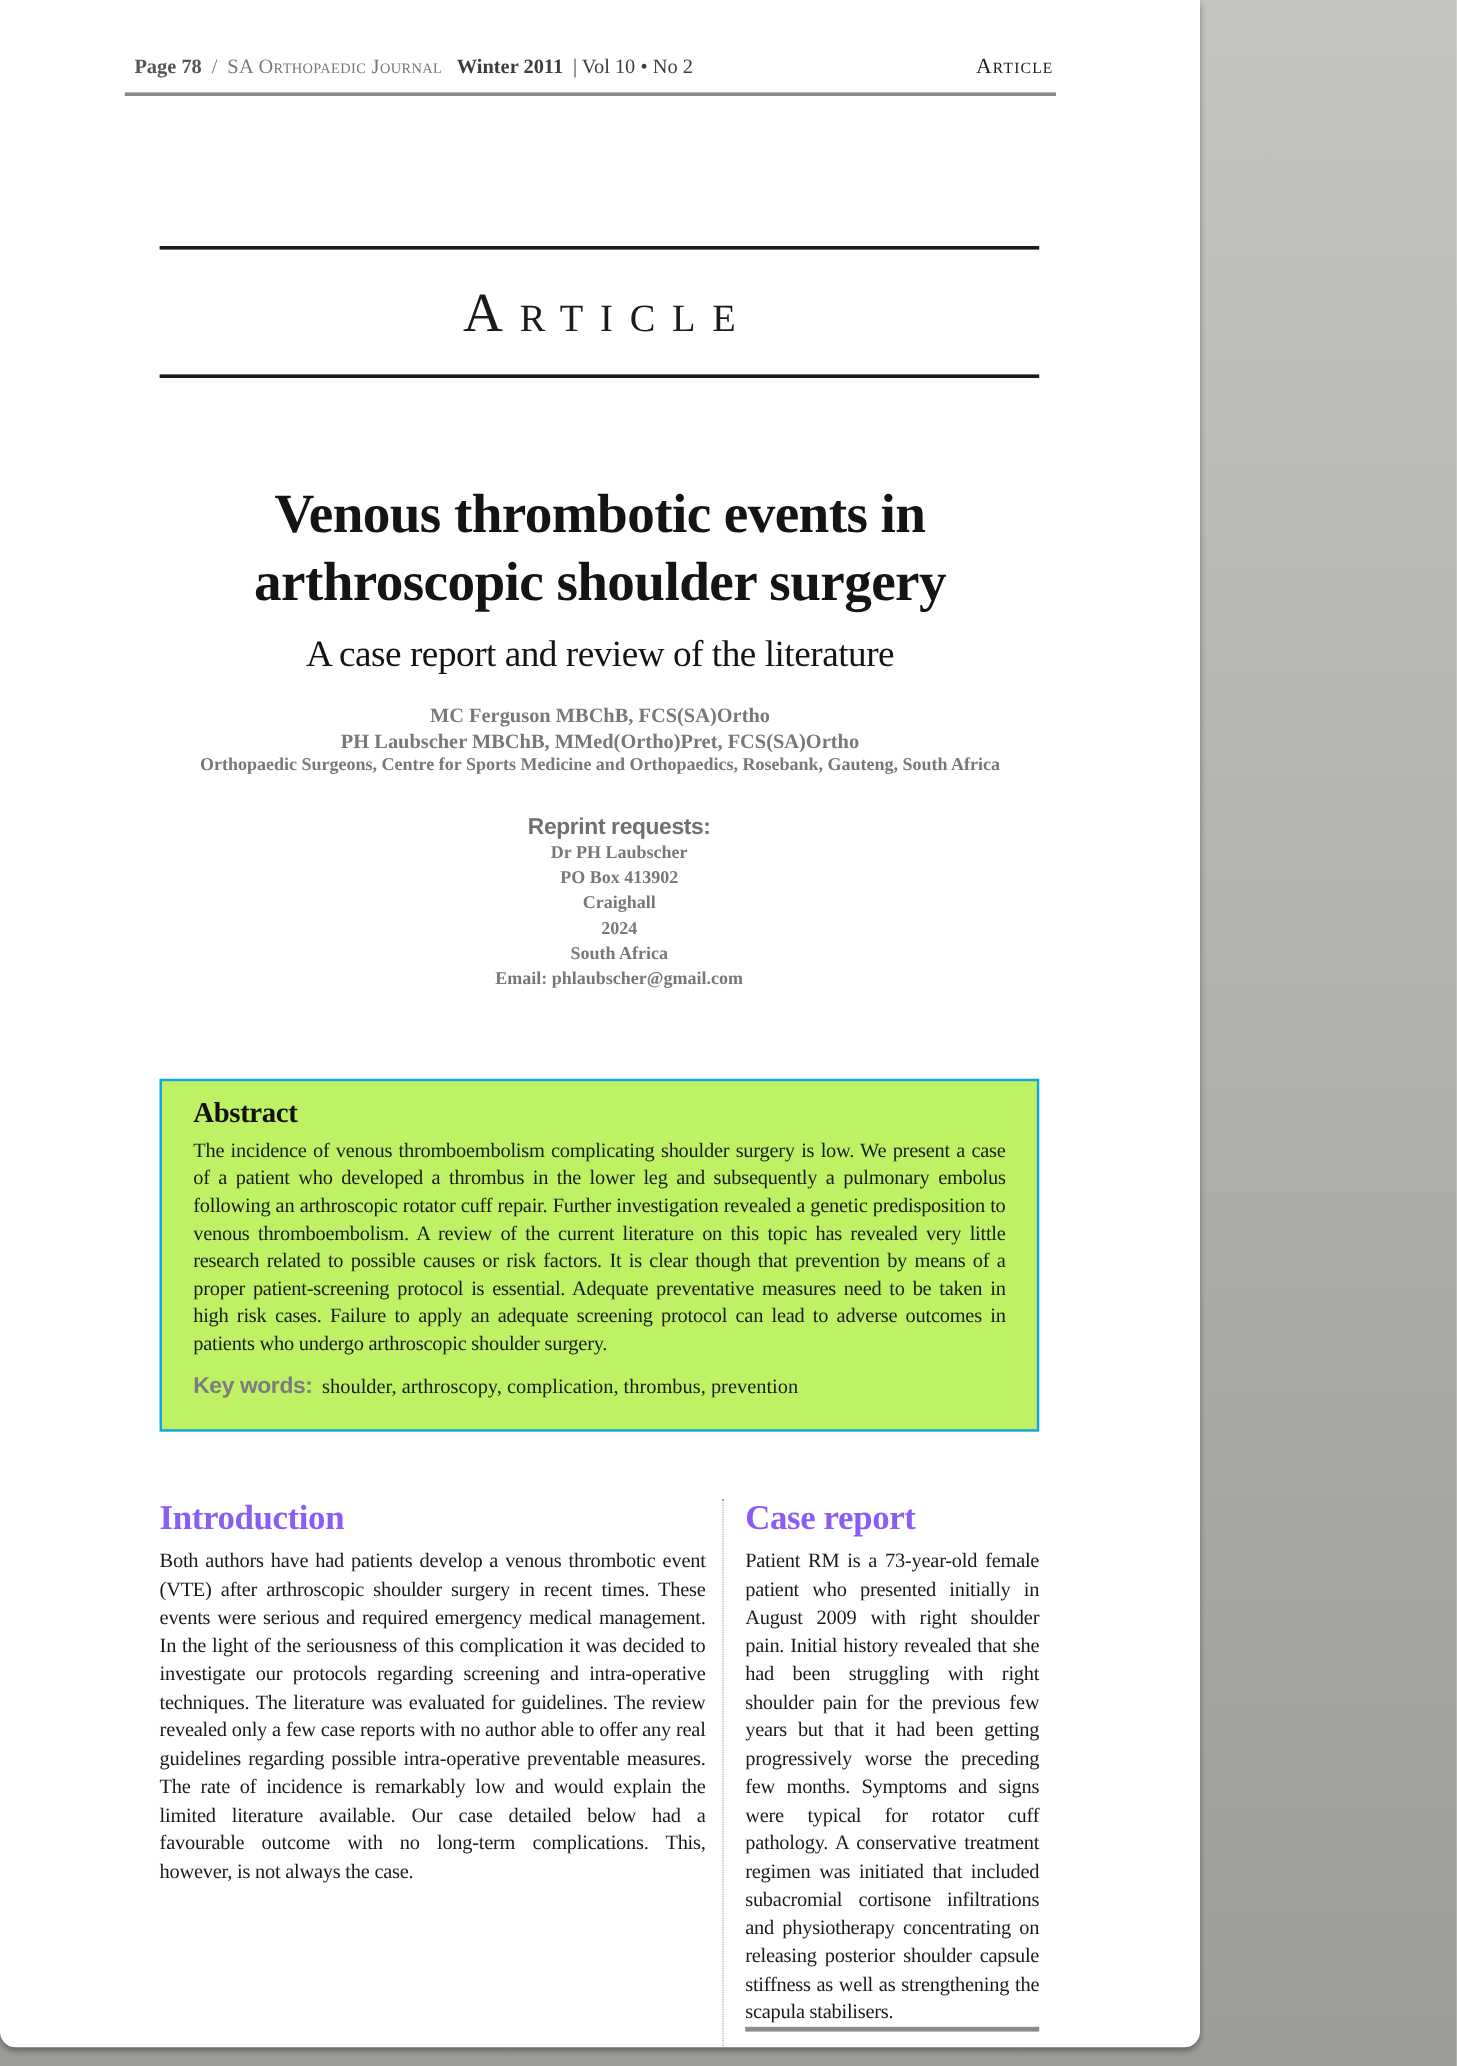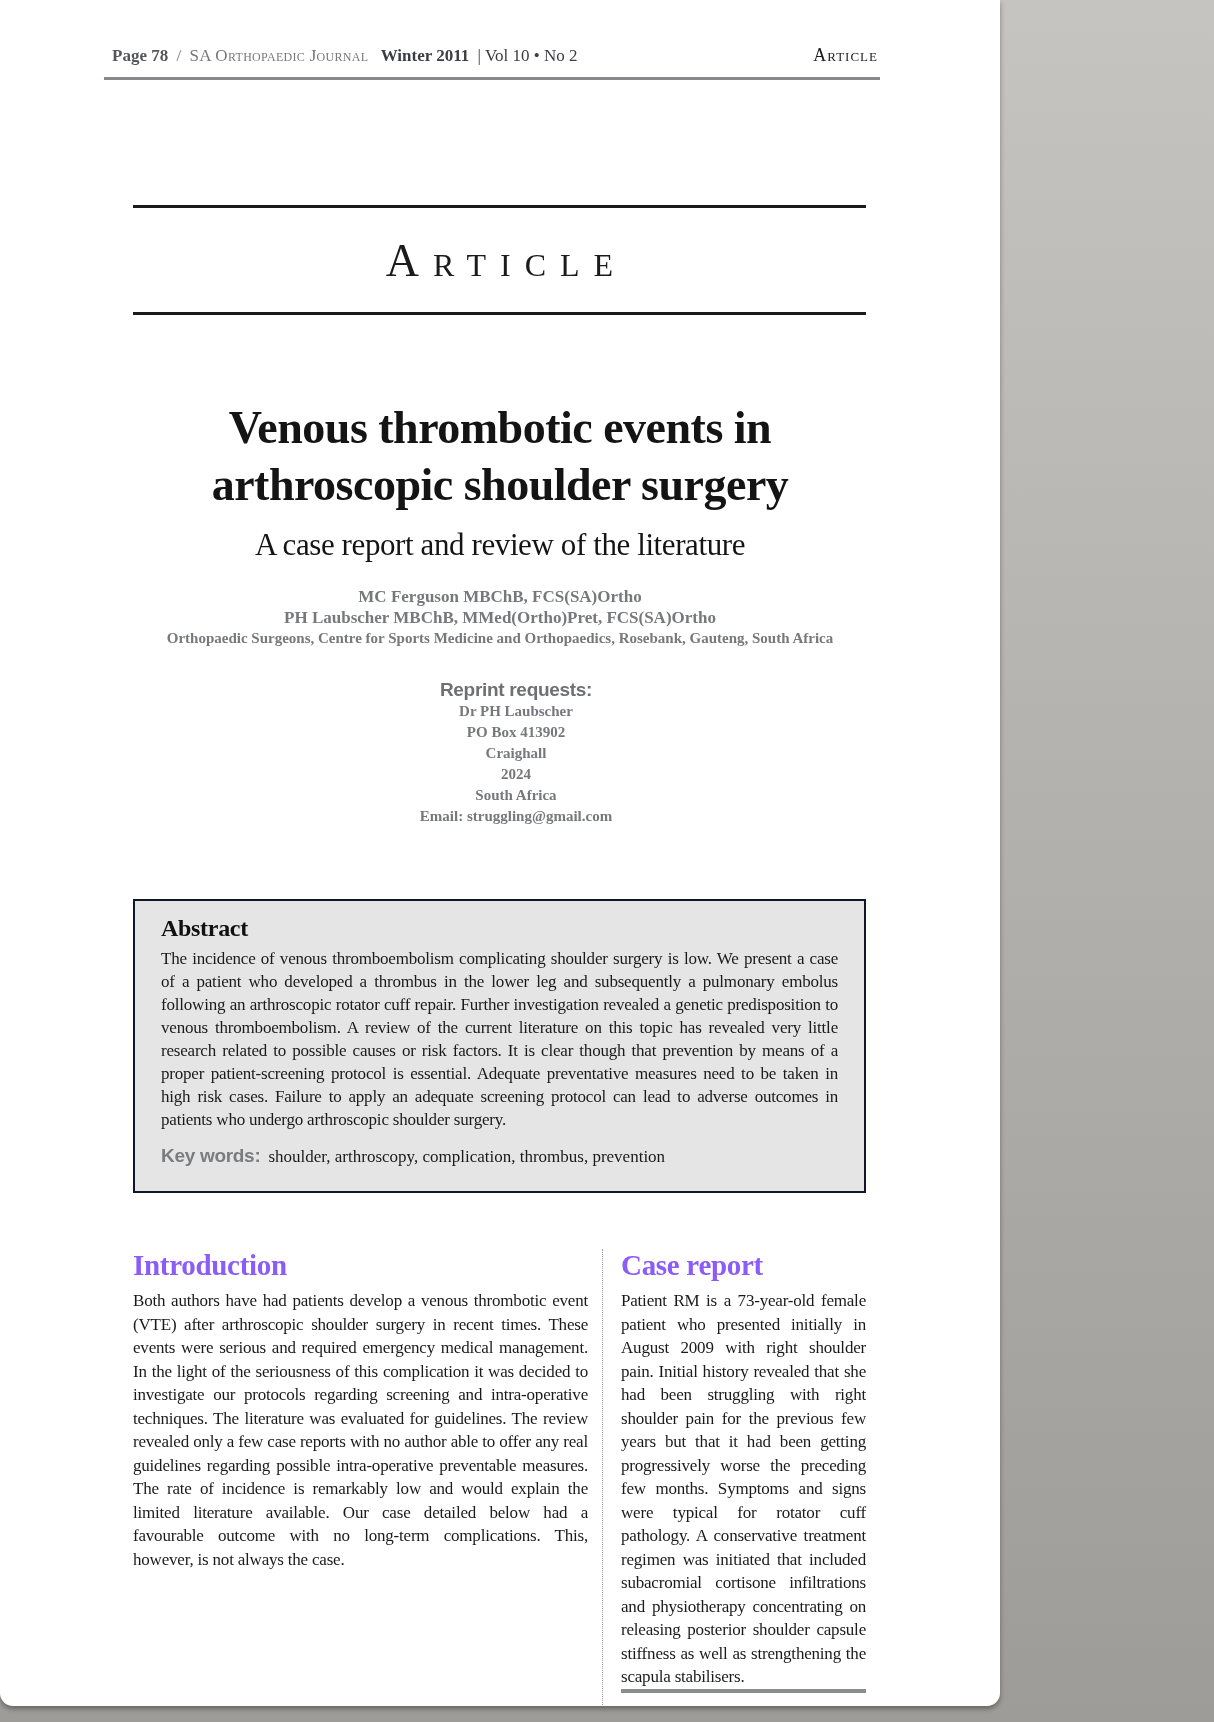--- a/index.html
+++ b/index.html
@@ -69,22 +69,22 @@
   .reprint-heading {
     font-family: "Liberation Sans", sans-serif;
     font-weight: bold; font-size: 19px; letter-spacing: -0.3px;
     color: #6f7073;
   }
   .reprint-line { color: #77787b; font-weight: bold; font-size: 15px; line-height: 21px; }
 
   
   .abstract-box {
     margin: 72px 134px 0 133px;
-    background: #e5e5e5;
-    border: 2px solid #0f172a;
+    background: #bef264;
+    border: 2px solid #0ea5e9;
     padding: 14px 26px 24px 26px;
     box-sizing: border-box;
   }
   .abstract-heading {
     font-size: 24px; font-weight: bold; color: #111;
     letter-spacing: -0.3px; margin: 0 0 5px 0;
   }
   .abstract-body {
     font-size: 17px; line-height: 23px; letter-spacing: -0.2px;
     color: #1a1a1a; text-align: justify; margin: 0;
@@ -155,21 +155,21 @@
     <div class="affiliation-line">Orthopaedic Surgeons, Centre for Sports Medicine and Orthopaedics, Rosebank, Gauteng, South Africa</div>
   </div>
 
   <div class="reprint">
     <div class="reprint-heading">Reprint requests:</div>
     <div class="reprint-line">Dr PH Laubscher</div>
     <div class="reprint-line">PO Box 413902</div>
     <div class="reprint-line">Craighall</div>
     <div class="reprint-line">2024</div>
     <div class="reprint-line">South Africa</div>
-    <div class="reprint-line">Email: struggling@gmail.com</div>
+    <div class="reprint-line">Email: phlaubscher@gmail.com</div>
   </div>
 
   <div class="abstract-box">
     <h3 class="abstract-heading">Abstract</h3>
     <p class="abstract-body">The incidence of venous thromboembolism complicating shoulder surgery is low. We present a case of a patient who developed a thrombus in the lower leg and subsequently a pulmonary embolus following an arthroscopic rotator cuff repair. Further investigation revealed a genetic predisposition to venous thromboembolism. A review of the current literature on this topic has revealed very little research related to possible causes or risk factors. It is clear though that prevention by means of a proper patient-screening protocol is essential. Adequate preventative measures need to be taken in high risk cases. Failure to apply an adequate screening protocol can lead to adverse outcomes in patients who undergo arthroscopic shoulder surgery.</p>
     <div class="keywords-row">
       <span class="keywords-label">Key words:</span><span class="keywords-text">shoulder, arthroscopy, complication, thrombus, prevention</span>
     </div>
   </div>
 

